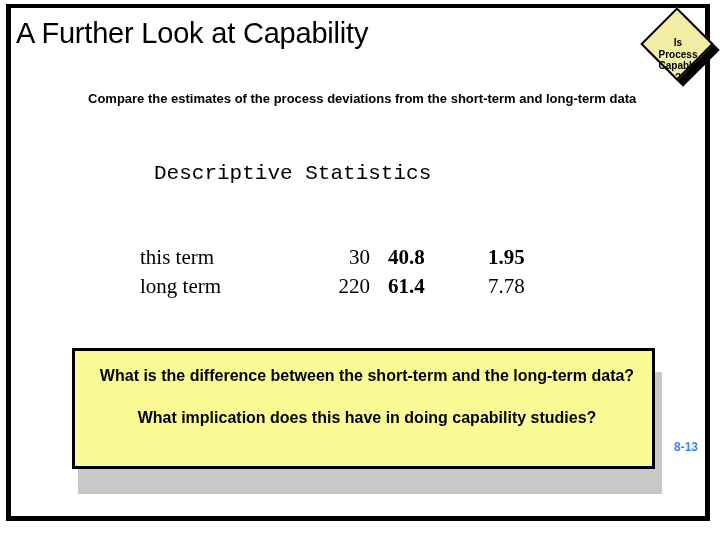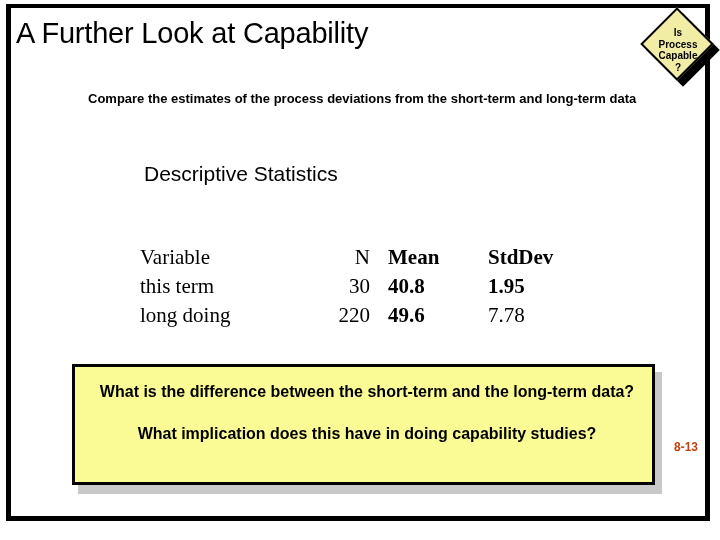--- a/index.html
+++ b/index.html
@@ -67,21 +67,21 @@
   #diamond-body {
     left: 10px;
     top: 10px;
     background: #F2EDA4;
     border: 2px solid #000000;
     box-sizing: border-box;
   }
   #diamond-label {
     position: absolute;
     left: 4px;
-    top: 19px;
+    top: 29px;
     width: 66px;
     text-align: center;
     font-size: 10px;
     line-height: 11.5px;
     font-weight: 700;
     color: #000000;
   }
   #diamond-label div { white-space: nowrap; }
 
   
@@ -92,23 +92,23 @@
     width: 580px;
     font-size: 13px;
     line-height: 25px;
     font-weight: 700;
     color: #000000;
   }
 
   
   #stats-caption {
     position: absolute;
-    left: 144px;
+    left: 154px;
     top: 161px;
-    font-family: Liberation Sans, sans-serif;
+    font-family: Liberation Mono, monospace;
     font-size: 21px;
     line-height: 26px;
     font-weight: 400;
     color: #000000;
   }
 
   
   #stats-table {
     position: absolute;
     left: 140px;
@@ -136,21 +136,21 @@
     position: absolute;
     left: 78px;
     top: 372px;
     width: 584px;
     height: 122px;
     background: #C8C8C8;
   }
   #callout {
     position: absolute;
     left: 72px;
-    top: 364px;
+    top: 348px;
     width: 583px;
     height: 121px;
     background: #FBFB96;
     border: 3px solid #000000;
     box-sizing: border-box;
     padding: 10px 15px 0 22px;
   }
   .callout-line {
     font-size: 16px;
     line-height: 21px;
@@ -161,21 +161,21 @@
   #callout-q1 { margin-top: 4px; }
   #callout-q2 { margin-top: 21px; text-align: center; }
 
   
   #page-number {
     position: absolute;
     right: 22px;
     bottom: 22px;
     font-size: 12px;
     font-weight: 700;
-    color: #c2410c;
+    color: #3b82f6;
   }
 </style>
 </head>
 <body>
 
 <div id="slide">
 
   <div class="frame-edge" id="frame-left"></div>
   <div class="frame-edge" id="frame-top"></div>
   <div class="frame-edge" id="frame-right"></div>
@@ -194,35 +194,29 @@
     </div>
   </div>
 
   <div id="bullet-text">Compare the estimates of the process deviations from the short-term and long-term data</div>
 
   <div id="stats-caption">Descriptive Statistics</div>
 
   <table id="stats-table">
     <tbody>
       <tr>
-        <td class="col-variable cell-normal">Variable</td>
-        <td class="col-n cell-normal">N</td>
-        <td class="col-mean cell-bold">Mean</td>
-        <td class="col-std cell-bold">StdDev</td>
-      </tr>
-      <tr>
         <td class="col-variable cell-normal">this term</td>
         <td class="col-n cell-normal">30</td>
         <td class="col-mean cell-bold">40.8</td>
         <td class="col-std cell-bold">1.95</td>
       </tr>
       <tr>
-        <td class="col-variable cell-normal">long doing</td>
+        <td class="col-variable cell-normal">long term</td>
         <td class="col-n cell-normal">220</td>
-        <td class="col-mean cell-bold">49.6</td>
+        <td class="col-mean cell-bold">61.4</td>
         <td class="col-std cell-normal">7.78</td>
       </tr>
     </tbody>
   </table>
 
   <div id="callout-shadow"></div>
   <div id="callout">
     <div class="callout-line" id="callout-q1">What is the difference between the short-term and the long-term data?</div>
     <div class="callout-line" id="callout-q2">What implication does this have in doing capability studies?</div>
   </div>

